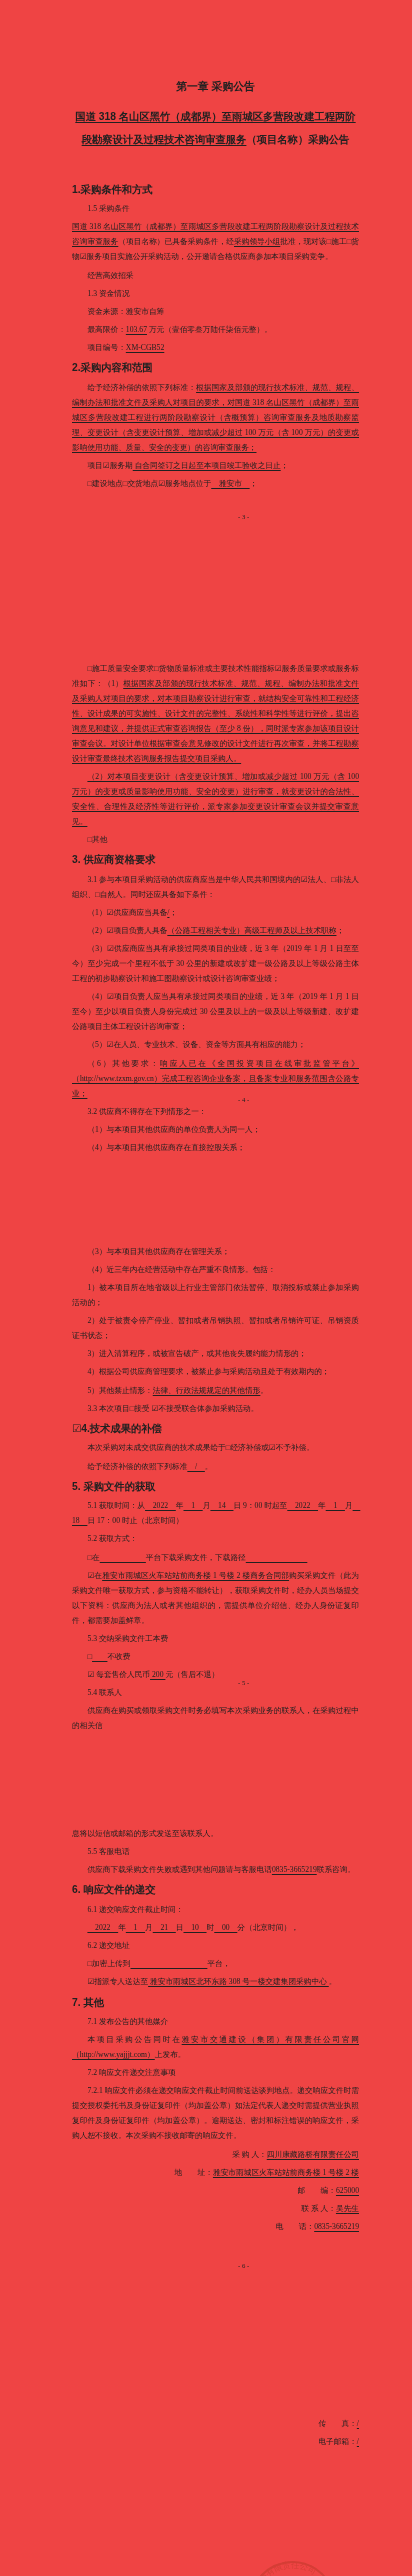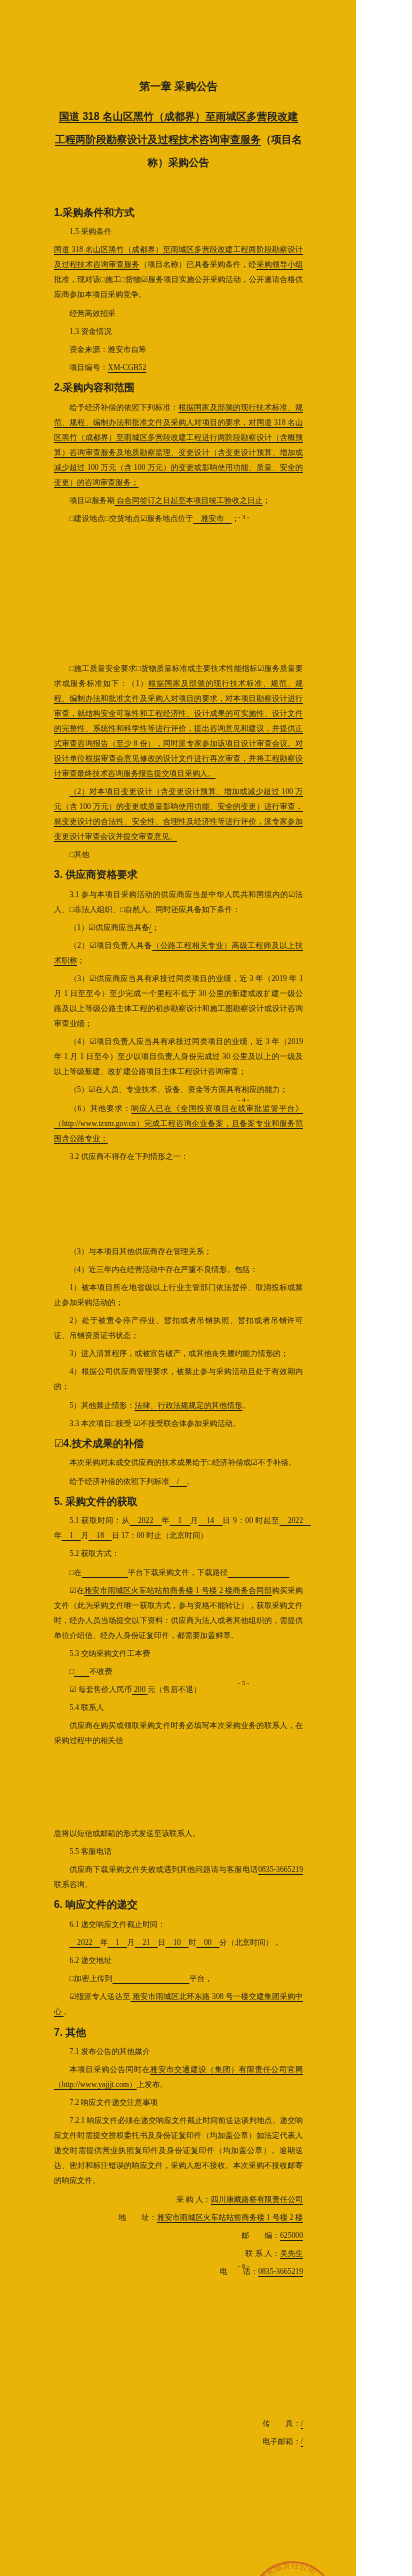--- a/index.html
+++ b/index.html
@@ -1,19 +1,19 @@
 <!DOCTYPE html>
 <html style="font-size:8.2px"><head>
 <meta charset="utf-8">
 <style>
   html,body{margin:0;padding:0;background:#ffffff;}
   body{width:412px;position:relative;font-family:"Liberation Serif","DejaVu Serif",serif;color:#212121;}
   #doc{width:412px;}
-  .page{position:relative;width:356px;height:583px;box-sizing:border-box;
-        padding:0 53px 0 54px;overflow:hidden;background:#eab308;}
+  .page{position:relative;width:412px;height:583px;box-sizing:border-box;
+        padding:0 53px 0 72px;overflow:hidden;background:#ef4444;}
   .page:nth-child(1){padding-top:78px;}
   .page:nth-child(2){padding-top:78px;}
   .page:nth-child(3){padding-top:78px;}
   .page:nth-child(4){padding-top:77px;}
   .page:nth-child(5){padding-top:84px;}
   .blk{font-size:7.7px;line-height:15px;margin:0 0 3.1px 0;text-align:justify;}
   .para{text-indent:2em;}
   .flush{text-indent:0;}
   .field{text-indent:2em;text-align:right;}
   .h1{font-family:"Liberation Sans","DejaVu Sans",sans-serif;font-weight:bold;
@@ -36,20 +36,21 @@
 <div id="doc">
     <div class="page">
       <div class="blk chapter"><span>第一章 采购公告</span></div>
       <div class="blk ptitle"><span class="u">国道 318 名山区黑竹（成都界）至雨城区多营段改建工程两阶段勘察设计及过程技术咨询审查服务</span><span>（项目名称）采购公告</span></div>
       <div class="blk h1"><span>1.采购条件和方式</span></div>
       <div class="blk para"><span>1.5 采购条件</span></div>
       <div class="blk flush"><span class="u">国道 318 名山区黑竹（成都界）至雨城区多营段改建工程两阶段勘察设计及过程技术咨询审查服务</span><span>（项目名称）已具备采购条件，经</span><span class="u">采购领导小组</span><span>批准，现对该□施工□货物☑服务项目实施公开采购活动，公开邀请合格供应商参加本项目采购竞争。</span></div>
       <div class="blk para"><span>经营高效招采</span></div>
       <div class="blk para"><span>1.3 资金情况</span></div>
       <div class="blk para"><span>资金来源：雅安市自筹</span></div>
+      <div class="blk para"><span>最高限价：</span><span class="u">103.67</span><span> 万元（壹佰零叁万陆仟柒佰元整）。</span></div>
       <div class="blk para"><span>项目编号：</span><span class="u">XM-CGB52</span></div>
       <div class="blk h1"><span>2.采购内容和范围</span></div>
       <div class="blk para"><span>给予经济补偿的依照下列标准：</span><span class="u">根据国家及部颁的现行技术标准、规范、规程、编制办法和批准文件及采购人对项目的要求，对国道 318 名山区黑竹（成都界）至雨城区多营段改建工程进行两阶段勘察设计（含概预算）咨询审查服务及地质勘察监理、变更设计（含变更设计预算、增加或减少超过 100 万元（含 100 万元）的变更或影响使用功能、质量、安全的变更）的咨询审查服务；</span></div>
       <div class="blk para"><span>项目☑服务期</span><span class="u"> 自合同签订之日起至本项目竣工验收之日止</span><span>；</span></div>
       <div class="blk para"><span>□建设地点□交货地点☑服务地点位于</span><span class="u">　雅安市　</span><span>；</span></div>
       <div class="pagenum">- 3 -</div>
     </div>
     <div class="page">
       <div class="blk para"><span>□施工质量安全要求□货物质量标准或主要技术性能指标☑服务质量要求或服务标准如下：（1）</span><span class="u">根据国家及部颁的现行技术标准、规范、规程、编制办法和批准文件及采购人对项目的要求，对本项目勘察设计进行审查，就结构安全可靠性和工程经济性、设计成果的可实施性、设计文件的完整性、系统性和科学性等进行评价，提出咨询意见和建议，并提供正式审查咨询报告（至少 8 份），同时派专家参加该项目设计审查会议。对设计单位根据审查会意见修改的设计文件进行再次审查，并将工程勘察设计审查最终技术咨询服务报告提交项目采购人。</span></div>
       <div class="blk para"><span class="u">（2）对本项目变更设计（含变更设计预算、增加或减少超过 100 万元（含 100 万元）的变更或质量影响使用功能、安全的变更）进行审查，就变更设计的合法性、安全性、合理性及经济性等进行评价，派专家参加变更设计审查会议并提交审查意见。</span></div>

